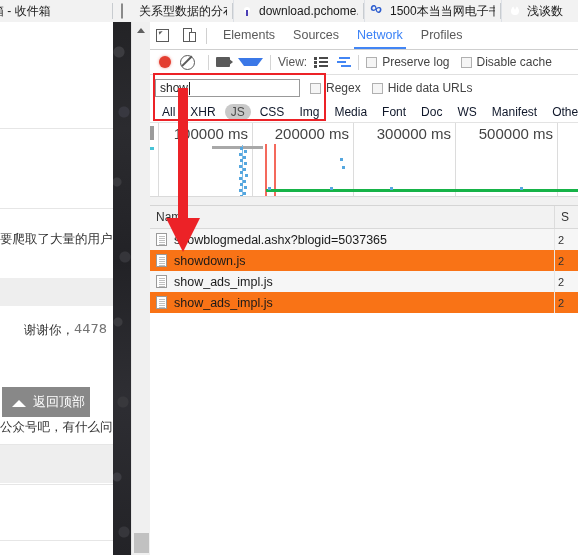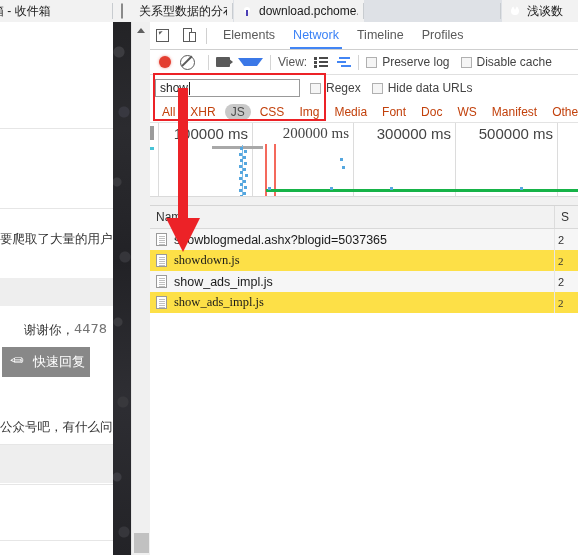--- a/index.html
+++ b/index.html
@@ -260,21 +260,21 @@
     display: inline-block; width: 1px; height: 13px; background: #222;
     margin-left: 1px;
   }
   
   .dt-typesrow {
     position: relative; width: 428px; height: 22px;
     background: #fff; display: flex; align-items: center; padding-left: 6px;
     box-sizing: border-box; border-bottom: 1px solid #e3e3e3;
   }
   .type-chip {
-    font-size: 12px; color: #c2410c; padding: 1px 6px; border-radius: 9px;
+    font-size: 12px; color: #0f172a; padding: 1px 6px; border-radius: 9px;
     margin-right: 3px; white-space: nowrap;
   }
   .type-chip.sel { background: #c9c9c9; color: #4a4a4a; font-weight: normal; }
 
   
   .dt-overview {
     position: relative; width: 428px; height: 82px;
     background: #fff; border-bottom: 1px solid #d5d5d5; overflow: hidden;
   }
   .ov-gridline {
@@ -321,21 +321,21 @@
     font-size: 12px; color: #333; padding-left: 6px; box-sizing: border-box;
     height: 22px; line-height: 22px; overflow: hidden;
   }
   .th-name { width: 405px; flex: 0 0 405px; border-right: 1px solid #dcdcdc; }
   .th-size { width: 23px; flex: 0 0 23px; }
   .tbl-row {
     position: relative; height: 21px; display: flex; align-items: center;
     font-size: 12.5px; color: #1a1a1a;
   }
   .tbl-row.odd { background: #f6f6f6; }
-  .tbl-row.even { background: #fde047; font-family: Liberation Serif, serif; }
+  .tbl-row.even { background: #f97316; }
   .cell-name {
     width: 405px; flex: 0 0 405px; display: flex; align-items: center;
     padding-left: 6px; box-sizing: border-box; border-right: 1px solid #e6e6e6;
     height: 21px; overflow: hidden; white-space: nowrap;
   }
   .doc-icon {
     width: 11px; height: 13px; border: 1px solid #9a9a9a; background: #fff;
     flex: 0 0 11px; margin-right: 7px; position: relative; box-sizing: border-box;
   }
   .doc-icon::before {
@@ -374,43 +374,47 @@
         <span class="tablabel">关系型数据的分布式处</span>
       </div>
       <div class="tab-sep" style="left:232px;"></div>
 
       <div class="tab" style="left:234px; width:130px;">
         <span class="favicon"><span class="fav-pchome"></span></span>
         <span class="tablabel">download.pchome.n</span>
       </div>
       <div class="tab-sep" style="left:363px;"></div>
 
+      <div class="tab" style="left:365px; width:136px;">
+        <span class="favicon"><span class="fav-dangdang"></span></span>
+        <span class="tablabel">1500本当当网电子书</span>
+      </div>
       <div class="tab-sep" style="left:500px;"></div>
 
       <div class="tab" style="left:502px; width:80px;">
         <span class="favicon"><span class="fav-weibo"></span></span>
         <span class="tablabel">浅谈数</span>
       </div>
     </div>
   </div>
 
   <div class="pagearea">
     <div class="pg-divider" style="top:106px;"></div>
     <div class="pg-divider" style="top:186px;"></div>
 
     <div class="pg-text" style="left:0px; top:209px;"><span>要爬取了大量的用户id</span></div>
 
     <div class="pg-gray" style="left:0px; top:256px; width:113px; height:28px;"></div>
 
     <div class="pg-text" style="left:24px; top:300px;"><span>谢谢你，</span></div>
     <div class="pg-text pg-text-orange" style="left:74px; top:299px; font-size:13px;"><span>4478</span></div>
 
-    <div class="float-btn" style="top:325px;">
-      <span class="fb-icon icon-pencil"></span>
-      <span>快速回复</span>
+    <div class="float-btn" style="top:365px;">
+      <span class="fb-icon icon-caretup"></span>
+      <span>返回顶部</span>
     </div>
 
     <div class="pg-text" style="left:0px; top:397px;"><span>公众号吧，有什么问题</span></div>
 
     <div class="pg-divider" style="top:422px;"></div>
     <div class="pg-gray" style="left:0px; top:423px; width:113px; height:38px;"></div>
     <div class="pg-divider" style="top:462px;"></div>
     <div class="pg-divider" style="top:518px;"></div>
   </div>
 
@@ -425,22 +429,22 @@
 
     <div class="dt-tabbar">
       <div class="dt-iconbtn">
         <span class="ic-inspect"></span>
       </div>
       <div class="dt-iconbtn">
         <span class="ic-device"></span>
       </div>
       <div class="dt-vsep"></div>
       <div class="dt-tab">Elements</div>
+      <div class="dt-tab">Sources</div>
       <div class="dt-tab active">Network</div>
-      <div class="dt-tab">Timeline</div>
       <div class="dt-tab">Profiles</div>
     </div>
 
     <div class="dt-toolbar">
       <div class="tb-record"></div>
       <div class="tb-clear"></div>
       <div class="tb-sep"></div>
       <div class="tb-cam"></div>
       <div class="tb-funnel"></div>
       <div class="tb-sep"></div>
@@ -493,21 +497,21 @@
     <div class="dt-overview">
       <div class="ov-leftbar"></div>
 
       <div class="ov-gridline" style="left:8px;"></div>
       <div class="ov-gridline" style="left:102px;"></div>
       <div class="ov-gridline" style="left:203px;"></div>
       <div class="ov-gridline" style="left:305px;"></div>
       <div class="ov-gridline" style="left:407px;"></div>
 
       <div class="ov-ticklabel" style="left:102px;">100000 ms</div>
-      <div class="ov-ticklabel" style="left:203px;font-family:Liberation Serif, serif;">200000 ms</div>
+      <div class="ov-ticklabel" style="left:203px;">200000 ms</div>
       <div class="ov-ticklabel" style="left:305px;">300000 ms</div>
       <div class="ov-ticklabel" style="left:407px;">500000 ms</div>
 
       <div class="ov-cyanmark" style="left:0px; top:24px;"></div>
 
       <div class="ov-grayband" style="left:62px; top:23px; width:51px;"></div>
 
       <div class="ov-bluespine" style="left:92px; top:22px; height:55px; background:#7fbbe6;"></div>
 
       <div class="ov-bluedot" style="left:90px; top:24px;"></div>

